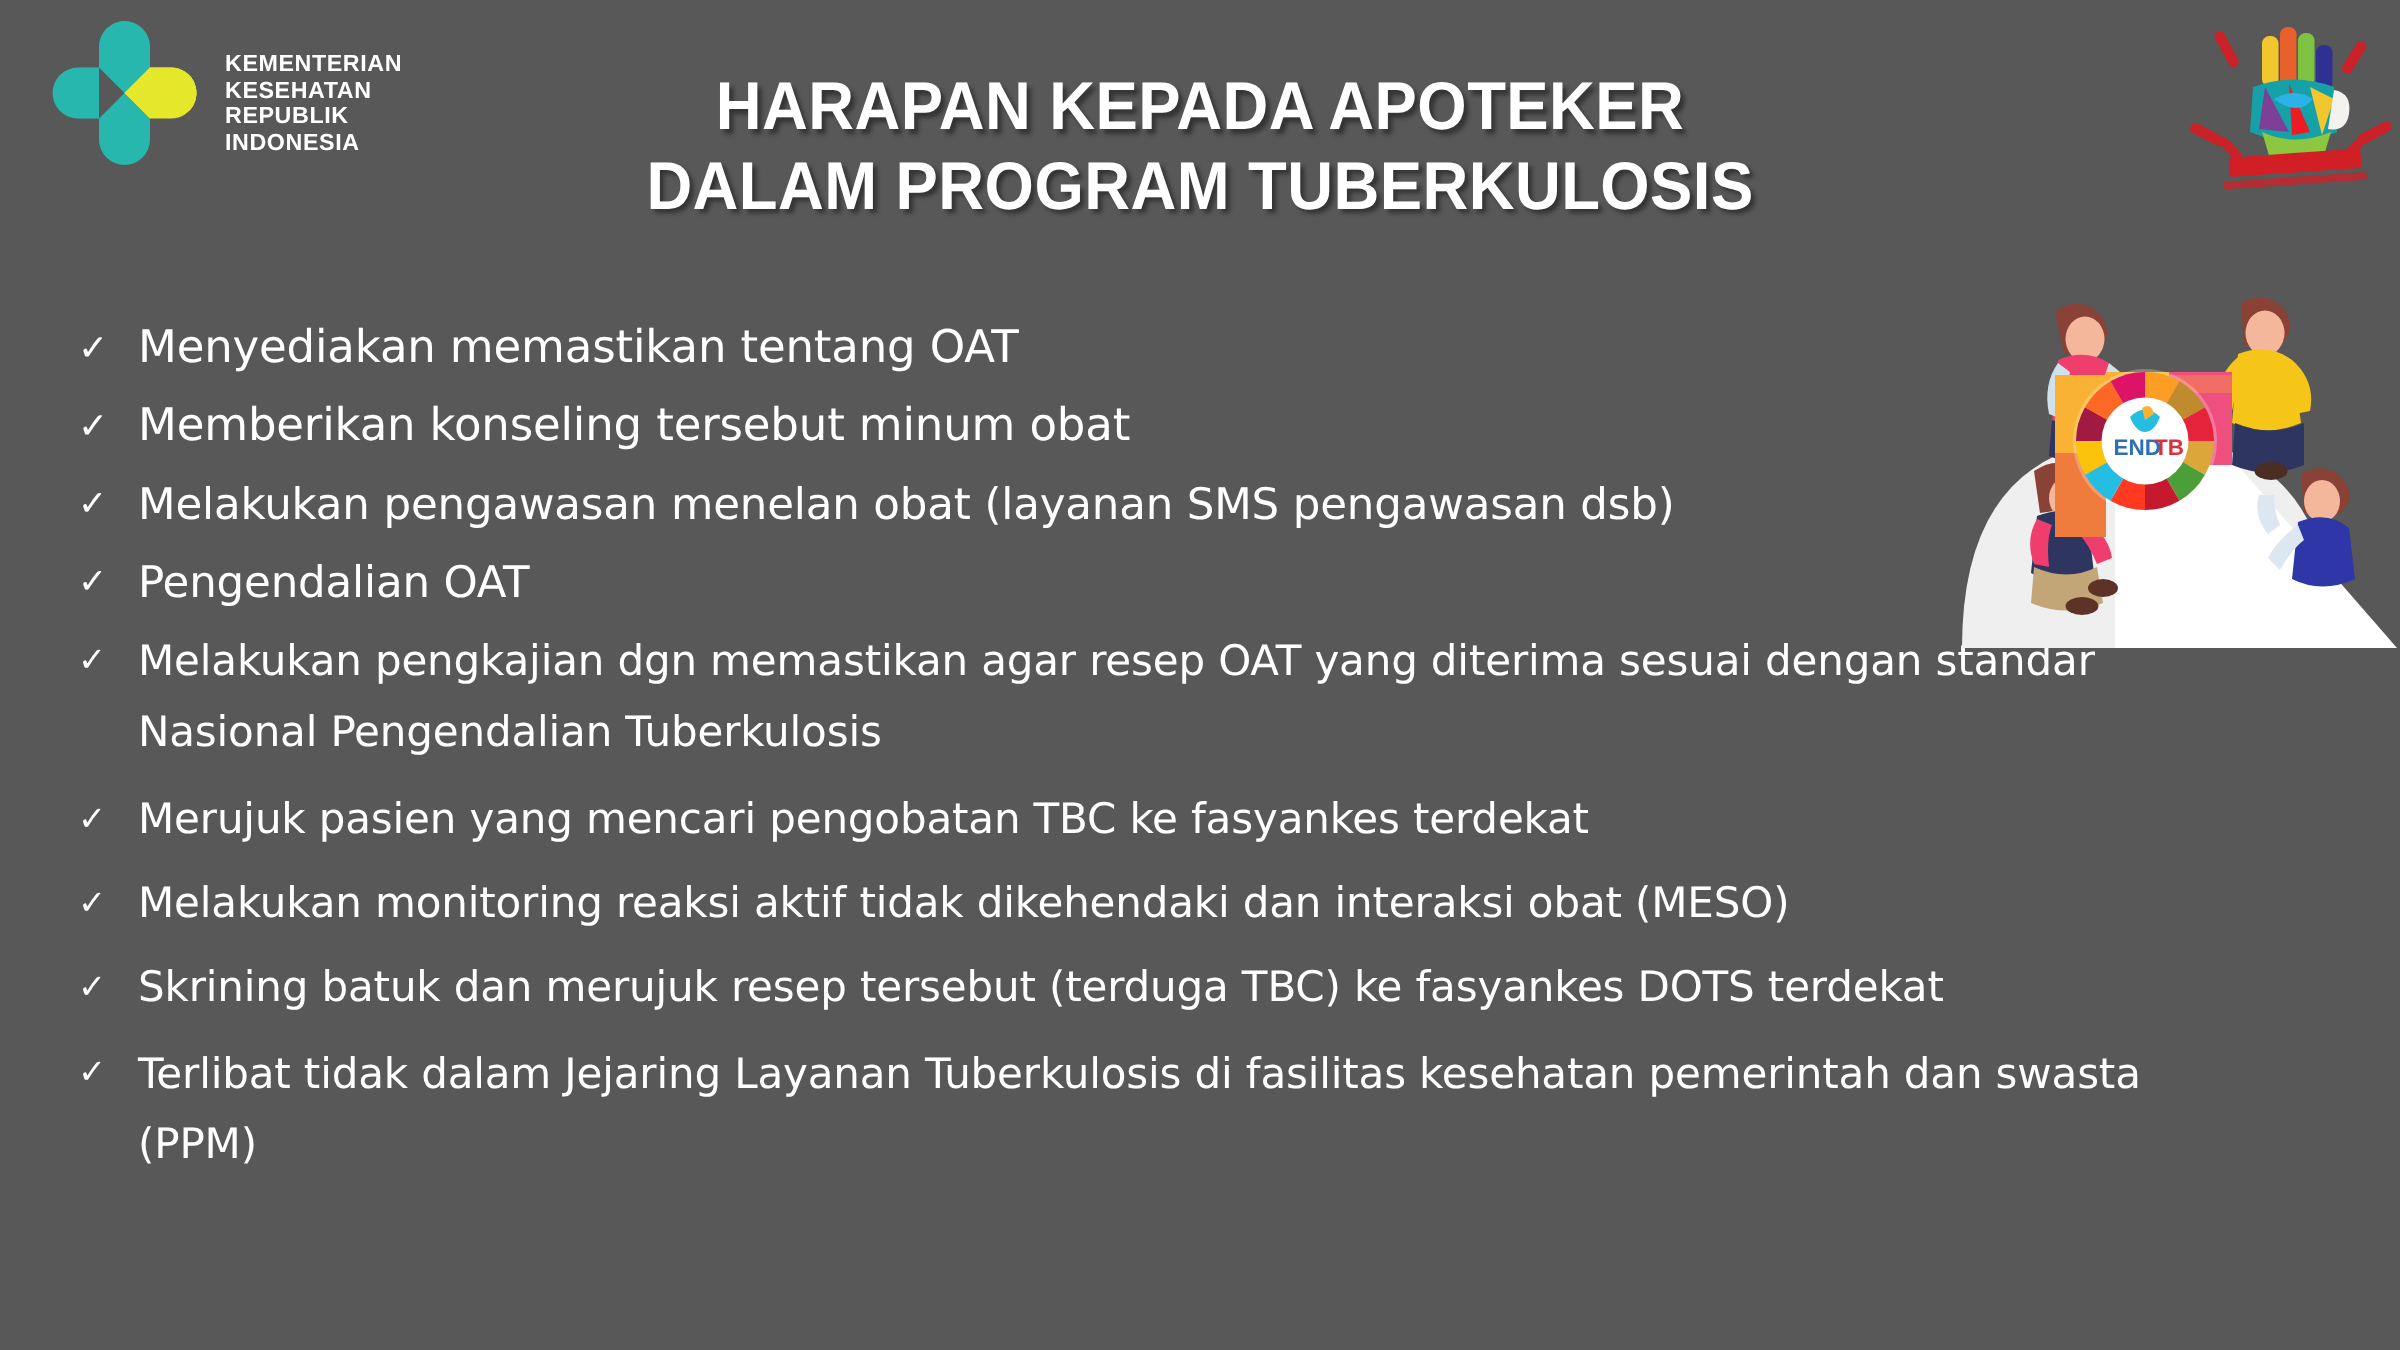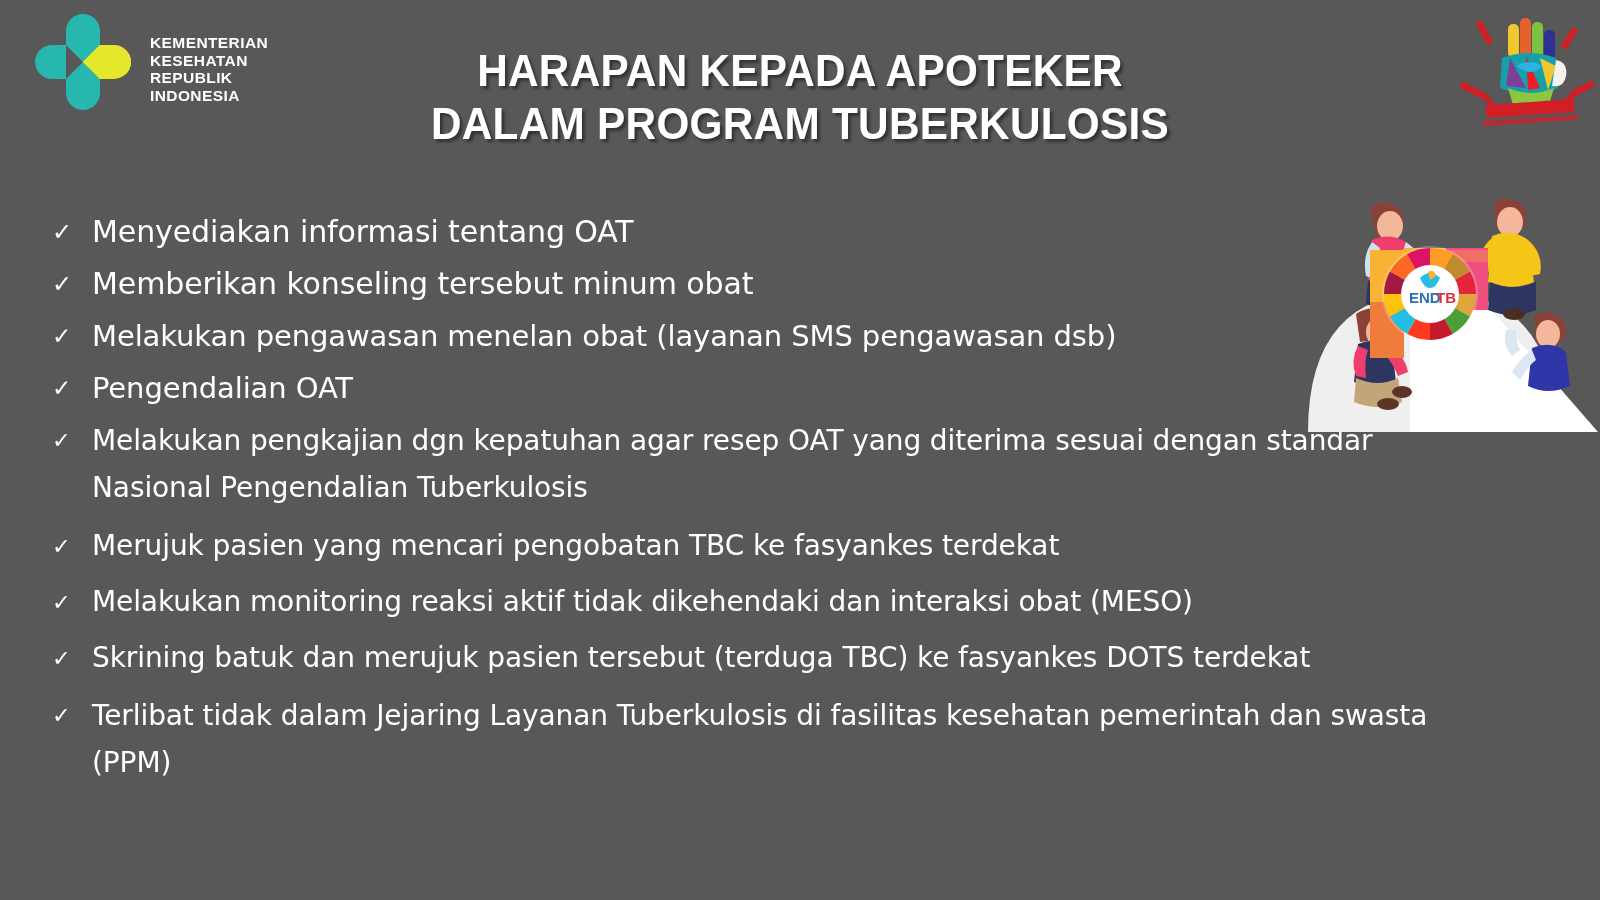--- a/index.html
+++ b/index.html
@@ -180,56 +180,56 @@
     <path d="M54 82 q22 10 46 0 l-6 20 q-17 7 -34 0 Z" fill="#8dc63f"></path>
 
     <rect x="32" y="96" width="88" height="13" rx="2" fill="#d21f26" transform="rotate(-4 76 102)"></rect>
     <rect x="28" y="112" width="96" height="5" rx="2" fill="#d21f26" opacity="0.75" transform="rotate(-4 76 114)"></rect>
   </svg>
 
   <div id="bullet-list">
 
     <div class="bullet-row b0">
       <span class="bullet-check">✓</span>
-      <span class="bullet-text">Menyediakan informasi tentang OAT</span>
+      <span class="bullet-text">Menyediakan memastikan tentang OAT</span>
     </div>
 
     <div class="bullet-row b1">
       <span class="bullet-check">✓</span>
       <span class="bullet-text">Memberikan konseling tersebut minum obat</span>
     </div>
 
     <div class="bullet-row b2">
       <span class="bullet-check">✓</span>
       <span class="bullet-text">Melakukan pengawasan menelan obat (layanan SMS pengawasan dsb)</span>
     </div>
 
     <div class="bullet-row b3">
       <span class="bullet-check">✓</span>
       <span class="bullet-text">Pengendalian OAT</span>
     </div>
 
     <div class="bullet-row b4">
       <span class="bullet-check">✓</span>
-      <span class="bullet-text">Melakukan pengkajian dgn kepatuhan agar resep OAT yang diterima sesuai dengan standar Nasional Pengendalian Tuberkulosis</span>
+      <span class="bullet-text">Melakukan pengkajian dgn memastikan agar resep OAT yang diterima sesuai dengan standar Nasional Pengendalian Tuberkulosis</span>
     </div>
 
     <div class="bullet-row b5">
       <span class="bullet-check">✓</span>
       <span class="bullet-text">Merujuk pasien yang mencari pengobatan TBC ke fasyankes terdekat</span>
     </div>
 
     <div class="bullet-row b6">
       <span class="bullet-check">✓</span>
       <span class="bullet-text">Melakukan monitoring reaksi aktif tidak dikehendaki dan interaksi obat (MESO)</span>
     </div>
 
     <div class="bullet-row b7">
       <span class="bullet-check">✓</span>
-      <span class="bullet-text">Skrining batuk dan merujuk pasien tersebut (terduga TBC) ke fasyankes DOTS terdekat</span>
+      <span class="bullet-text">Skrining batuk dan merujuk resep tersebut (terduga TBC) ke fasyankes DOTS terdekat</span>
     </div>
 
     <div class="bullet-row b8">
       <span class="bullet-check">✓</span>
       <span class="bullet-text">Terlibat tidak dalam Jejaring Layanan Tuberkulosis di fasilitas kesehatan pemerintah dan swasta (PPM)</span>
     </div>
 
   </div>
 
   <svg id="illustration" viewBox="0 0 340 290">

